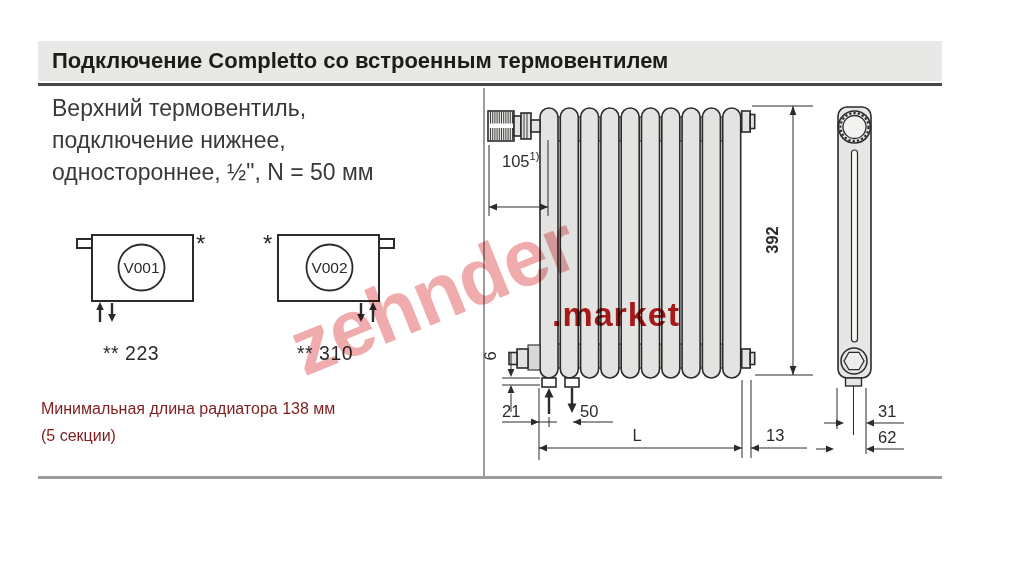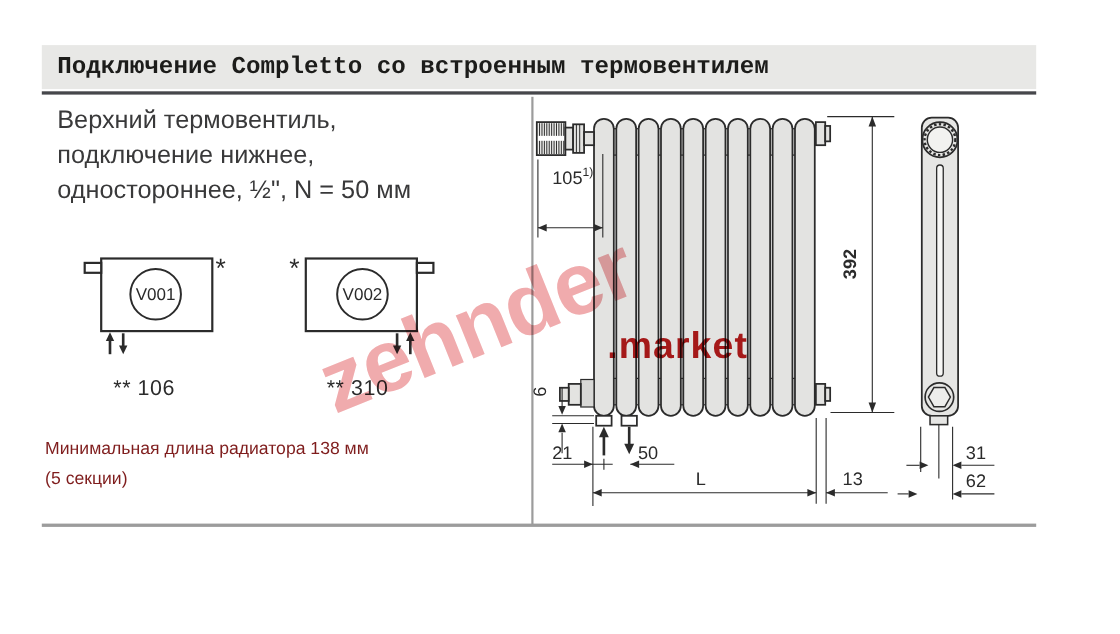--- a/index.html
+++ b/index.html
@@ -1,21 +1,21 @@
 <!DOCTYPE html>
 <html><head>
 <meta charset="utf-8">
 <style>
   html,body{margin:0;padding:0;background:#fff;}
   #page{position:relative;width:1018px;height:576px;background:#fff;overflow:hidden;
         font-family:"Liberation Sans",sans-serif;color:#2b2b2b;}
   .abs{position:absolute;}
   
   #header-bar{left:38px;top:41px;width:904px;height:40px;background:#e8e8e6;}
-  #header-title{left:52px;top:41px;height:40px;line-height:40px;font-size:22px;font-weight:700;color:#1c1c1a;white-space:nowrap;font-family:Liberation Mono, monospace;}
+  #header-title{left:52px;top:41px;height:40px;line-height:40px;font-size:22px;font-weight:700;color:#1c1c1a;white-space:nowrap;}
   #header-underline{left:38px;top:83px;width:904px;height:3px;background:#46474b;}
   #divider{left:483px;top:88px;width:2px;height:389px;background:#9c9c9c;}
   #bottom-line{left:38px;top:476px;width:904px;height:3px;background:#9c9c9c;}
   
   .desc-line{left:52px;font-size:23px;color:#39393a;white-space:nowrap;}
   .note-line{left:41px;font-size:16px;color:#7f1d1d;white-space:nowrap;}
   .scheme-label{font-size:19.5px;color:#2b2b2b;white-space:nowrap;letter-spacing:0.5px;}
   
   #drawing{left:0;top:0;width:1018px;height:576px;}
   .shape{fill:#e3e3e1;stroke:#2b2b2b;stroke-width:1.6;}
@@ -41,21 +41,21 @@
   <div class="abs" id="header-bar"></div>
   <div class="abs" id="header-title">Подключение Completto со встроенным термовентилем</div>
   <div class="abs" id="header-underline"></div>
   <div class="abs" id="divider"></div>
   <div class="abs" id="bottom-line"></div>
 
   <div class="abs desc-line" style="top:127px">подключение нижнее,</div>
   <div class="abs desc-line" style="top:95px">Верхний термовентиль,</div>
   <div class="abs desc-line" style="top:159px">одностороннее, ½", N = 50 мм</div>
 
-  <div class="abs scheme-label" style="left:103px;top:342px">** 106</div>
+  <div class="abs scheme-label" style="left:103px;top:342px">** 223</div>
   <div class="abs scheme-label" style="left:297px;top:342px">** 310</div>
 
   <div class="abs note-line" style="top:400px">Минимальная длина радиатора 138 мм</div>
   <div class="abs note-line" style="top:427px">(5 секции)</div>
 
   <svg class="abs" id="drawing" viewBox="0 0 1018 576">
     <defs>
       <rect id="tube" width="18" height="270" rx="9" class="shape"></rect>
       <rect id="cn" width="10" height="24" class="conn"></rect>
     </defs>

